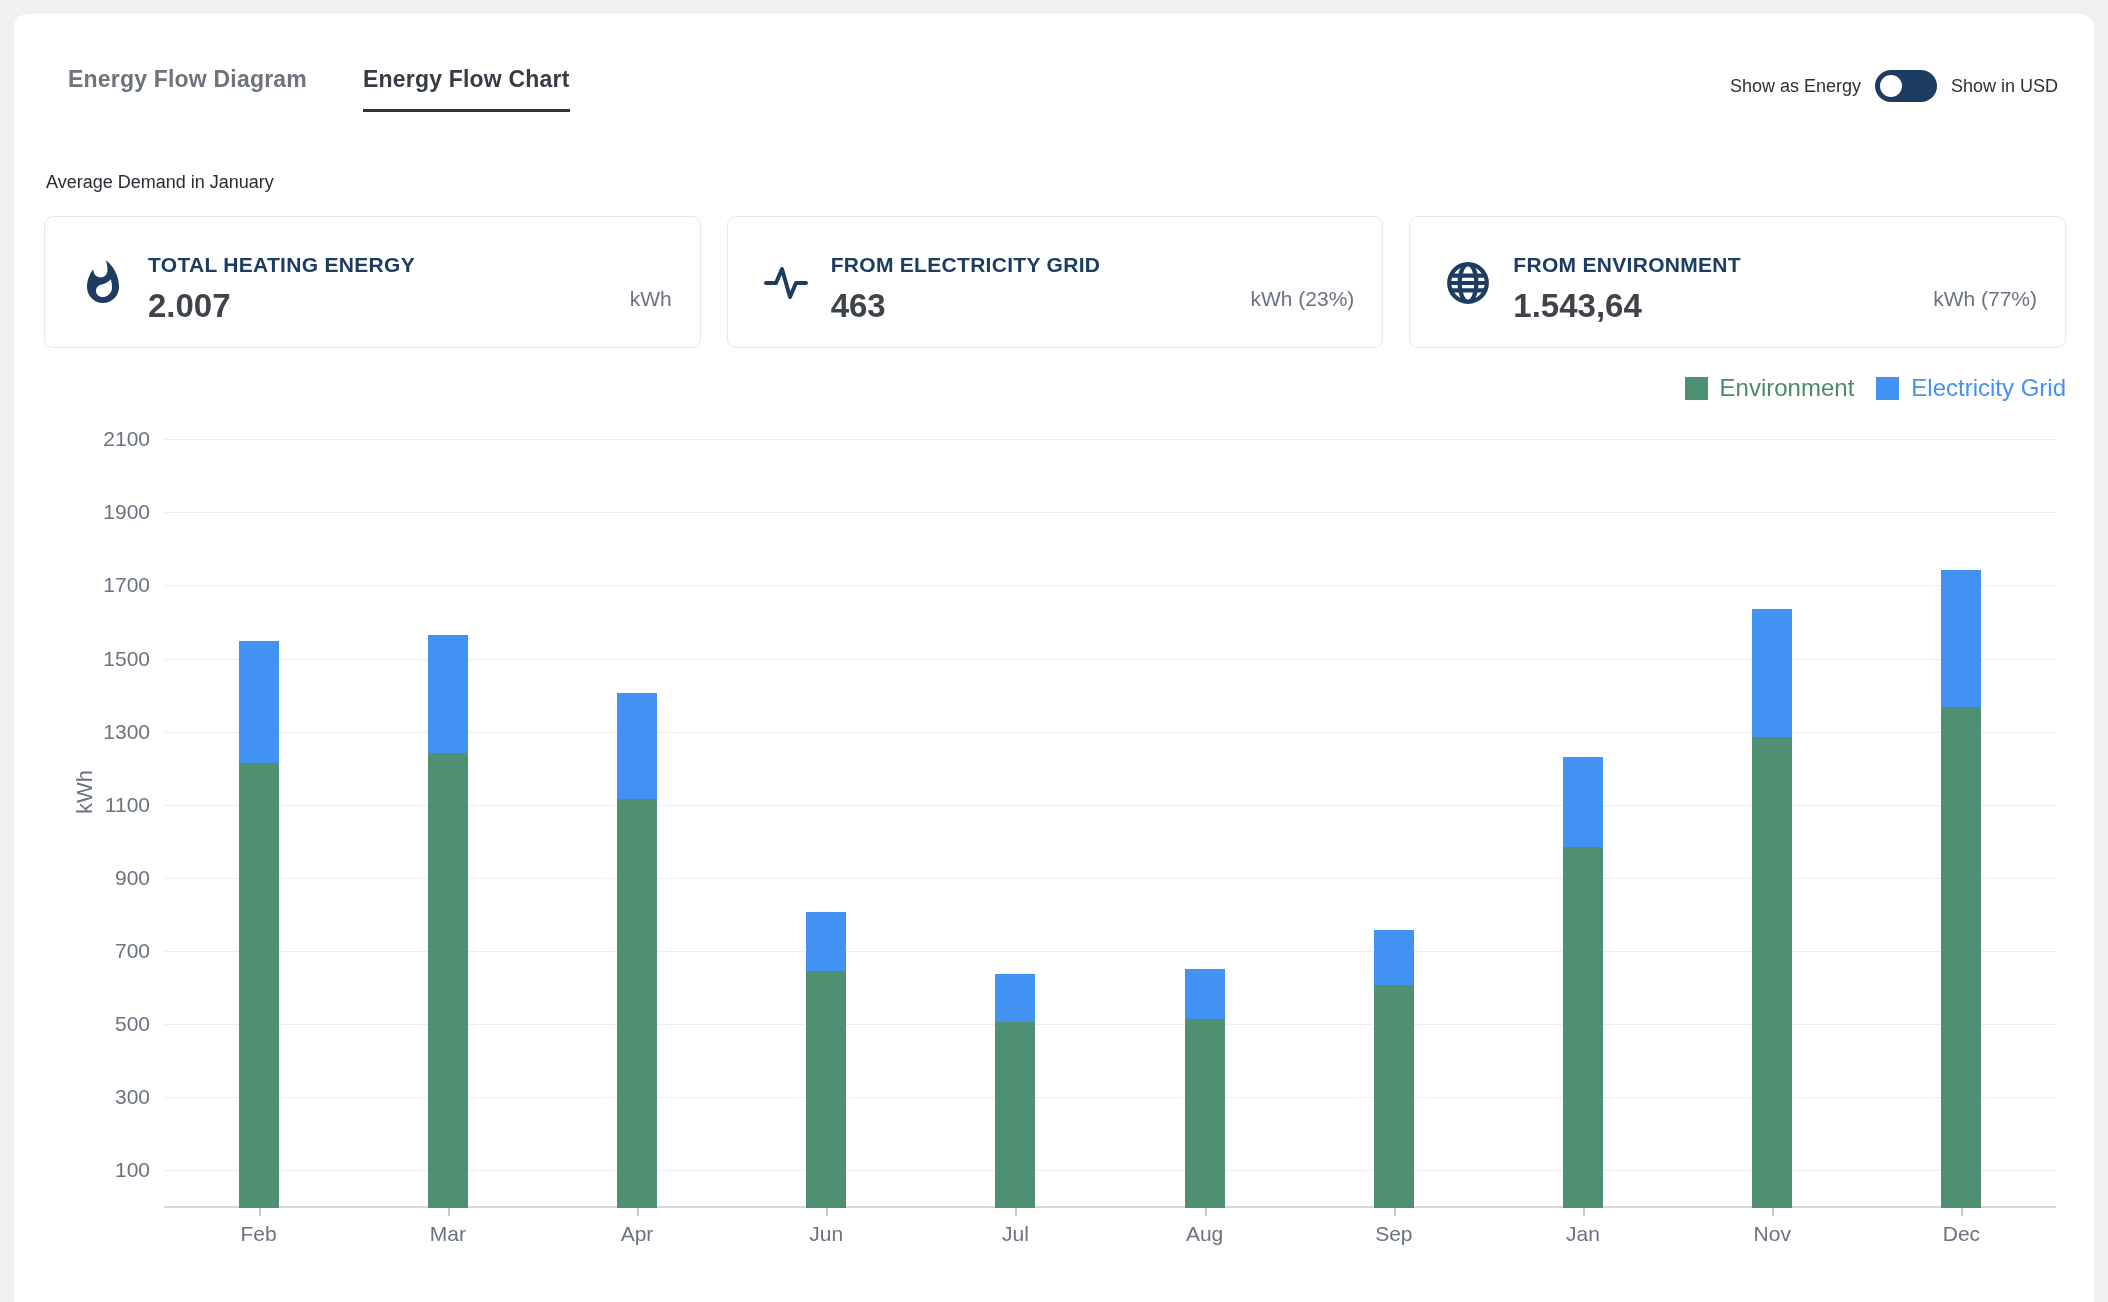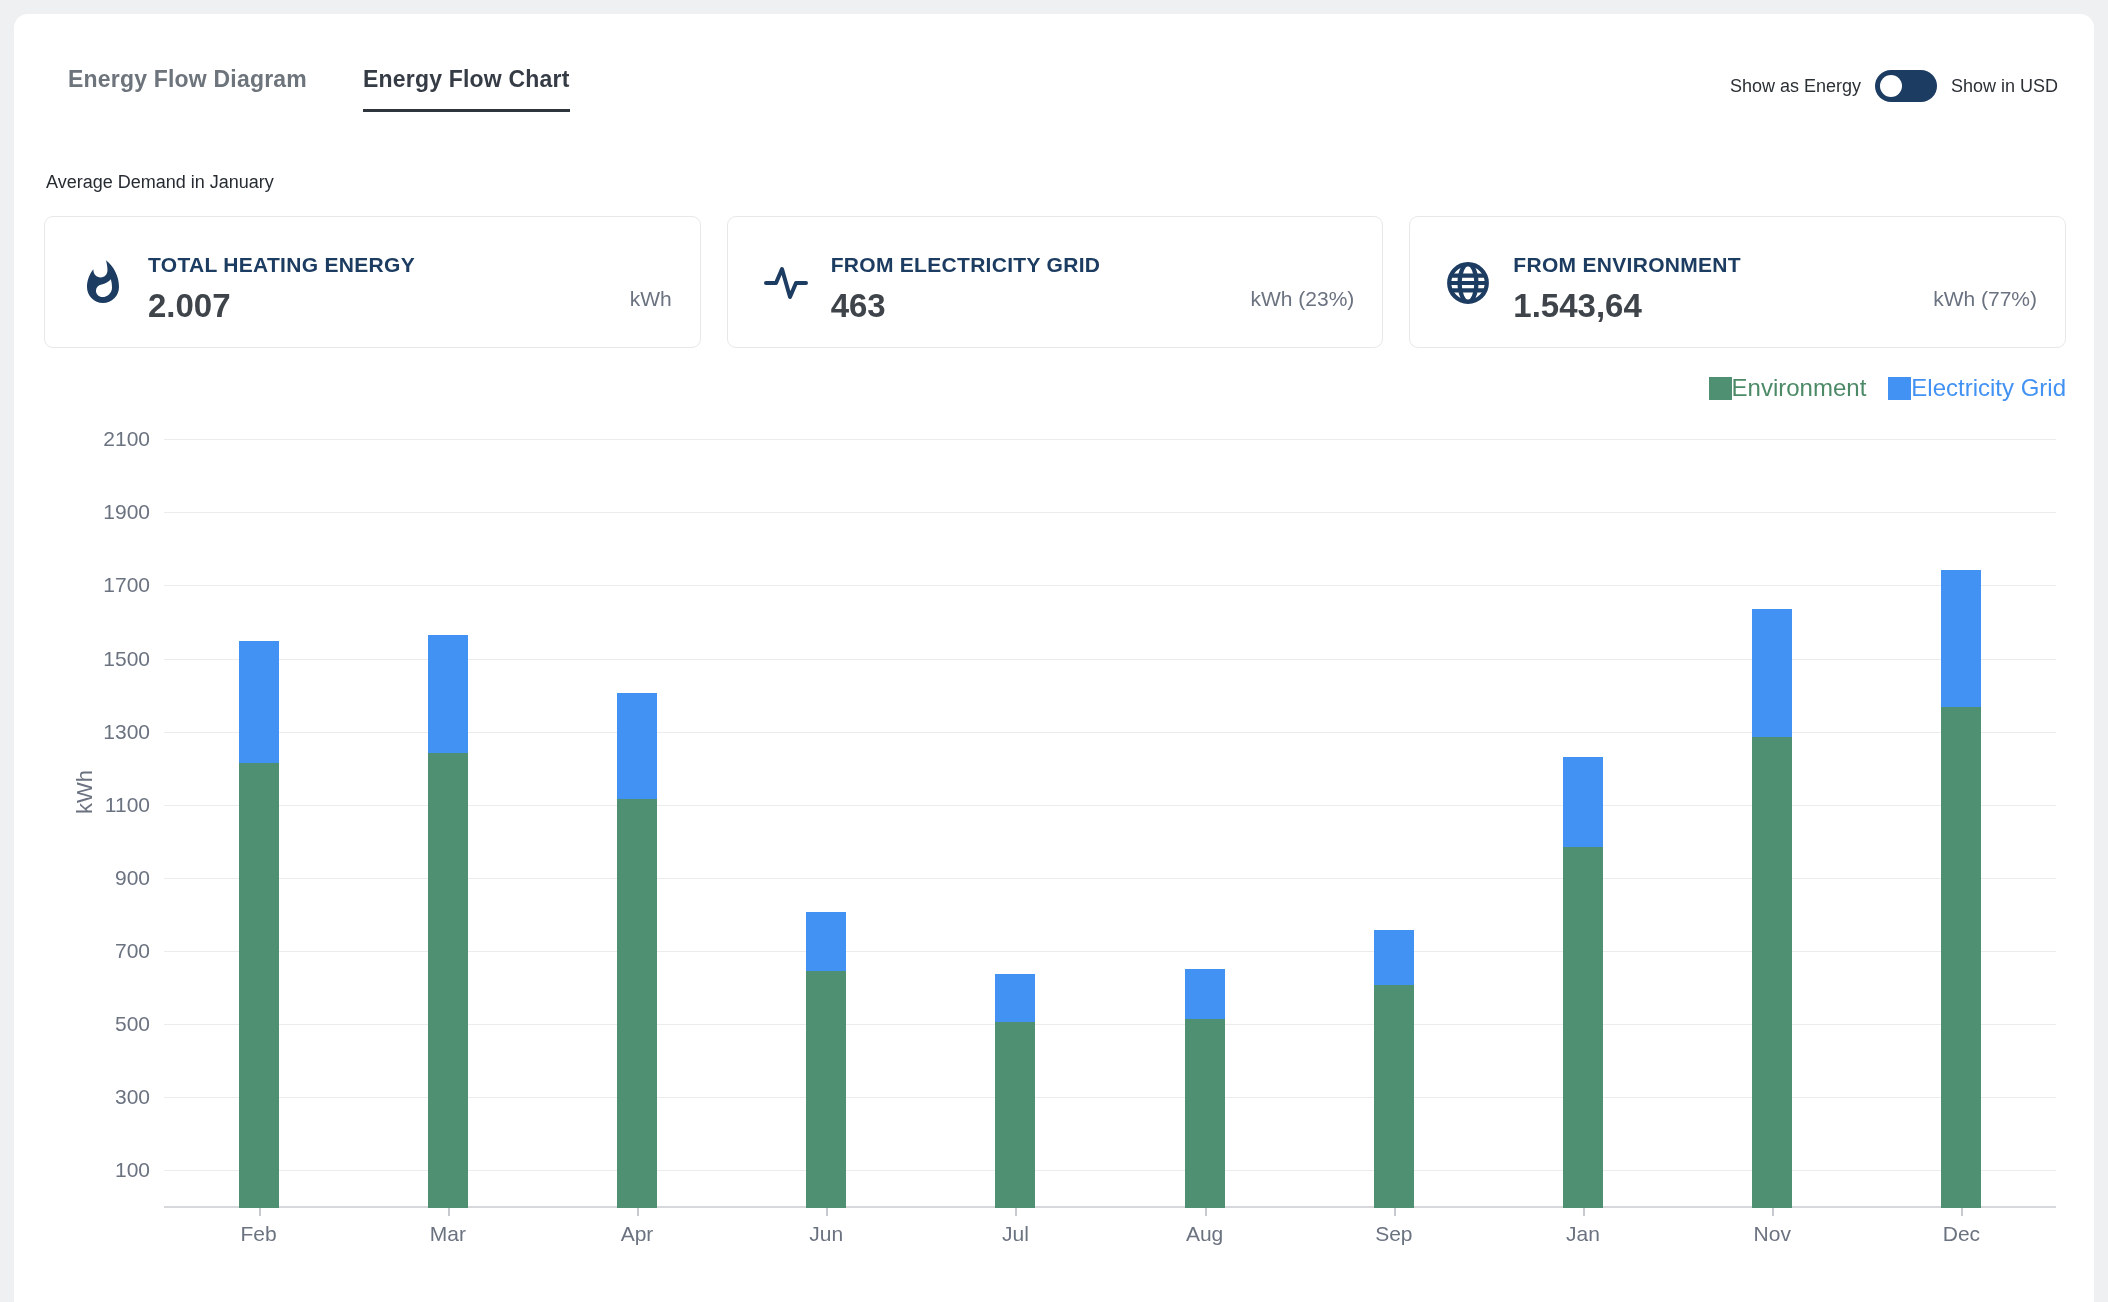--- a/index.html
+++ b/index.html
@@ -20,21 +20,21 @@
   
   .cards{position:absolute;left:30px;right:28px;top:202px;display:grid;grid-template-columns:1fr 1fr 1fr;gap:26px;}
   .stat-card{position:relative;height:130px;background:#fff;border:1px solid #e7e8ea;border-radius:9px;}
   .stat-icon{position:absolute;left:34px;top:42px;width:48px;height:48px;color:#1d3c61;}
   .stat-body{position:absolute;left:103px;top:36px;right:180px;}
   .stat-title{font-size:21px;font-weight:700;color:#1d3c61;letter-spacing:.3px;}
   .stat-value{font-size:33px;font-weight:700;color:#3f444b;margin-top:10px;}
   .stat-unit{position:absolute;right:28px;bottom:36px;font-size:21px;color:#6b7280;}
   
   .legend{position:absolute;right:28px;top:360px;display:flex;align-items:center;gap:22px;}
-  .legend-item{display:flex;align-items:center;gap:0;cursor:pointer;}
+  .legend-item{display:flex;align-items:center;gap:12px;cursor:pointer;}
   .legend-swatch{width:23px;height:23px;}
   .legend-text{font-size:24px;}
   
   .chart{position:absolute;left:30px;right:28px;top:406px;height:860px;}
   .ylabel{position:absolute;left:28px;top:394px;font-size:22px;color:#6b7280;transform:rotate(-90deg);transform-origin:left top;}
   .plot{position:absolute;left:120px;right:10px;top:0;height:788px;}
   .gridline{position:absolute;left:0;right:0;height:1px;background:#ececee;}
   .baseline{position:absolute;left:0;right:0;bottom:0;height:2px;background:#d7d8db;}
   .ytick{position:absolute;right:100%;margin-right:14px;transform:translateY(-50%);font-size:21px;color:#6b7280;white-space:nowrap;}
   .cols{position:absolute;left:0;right:0;top:0;bottom:0;display:flex;}

